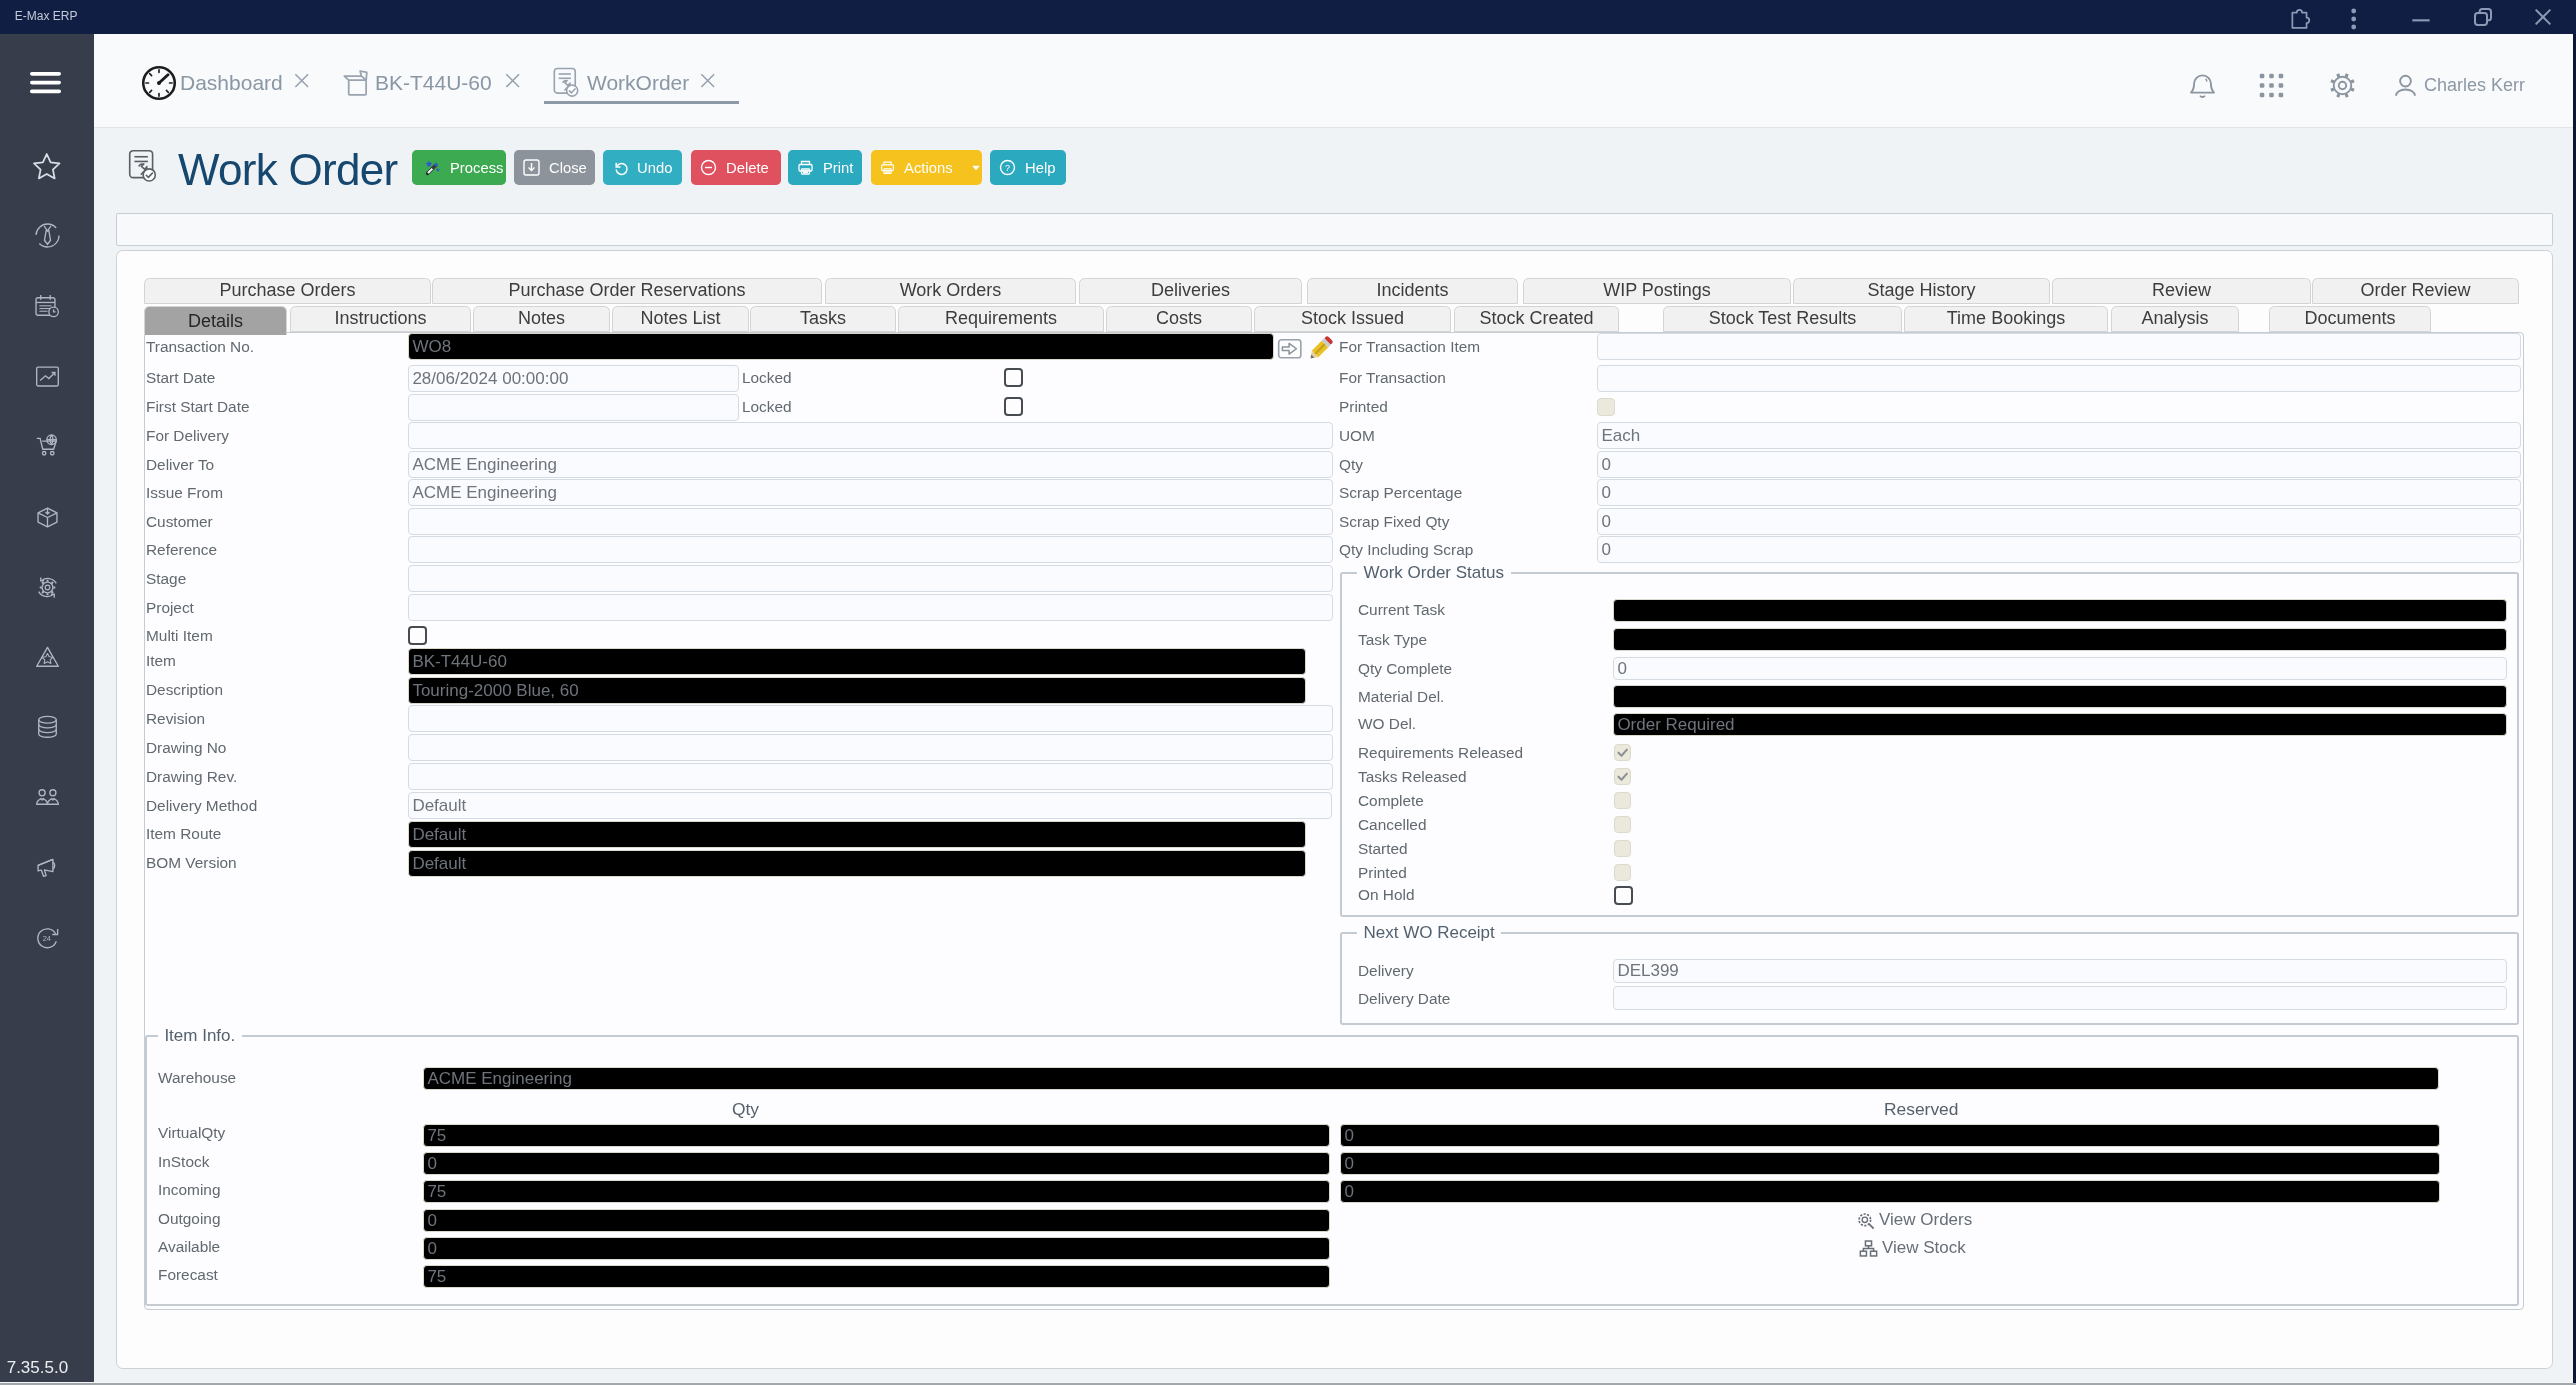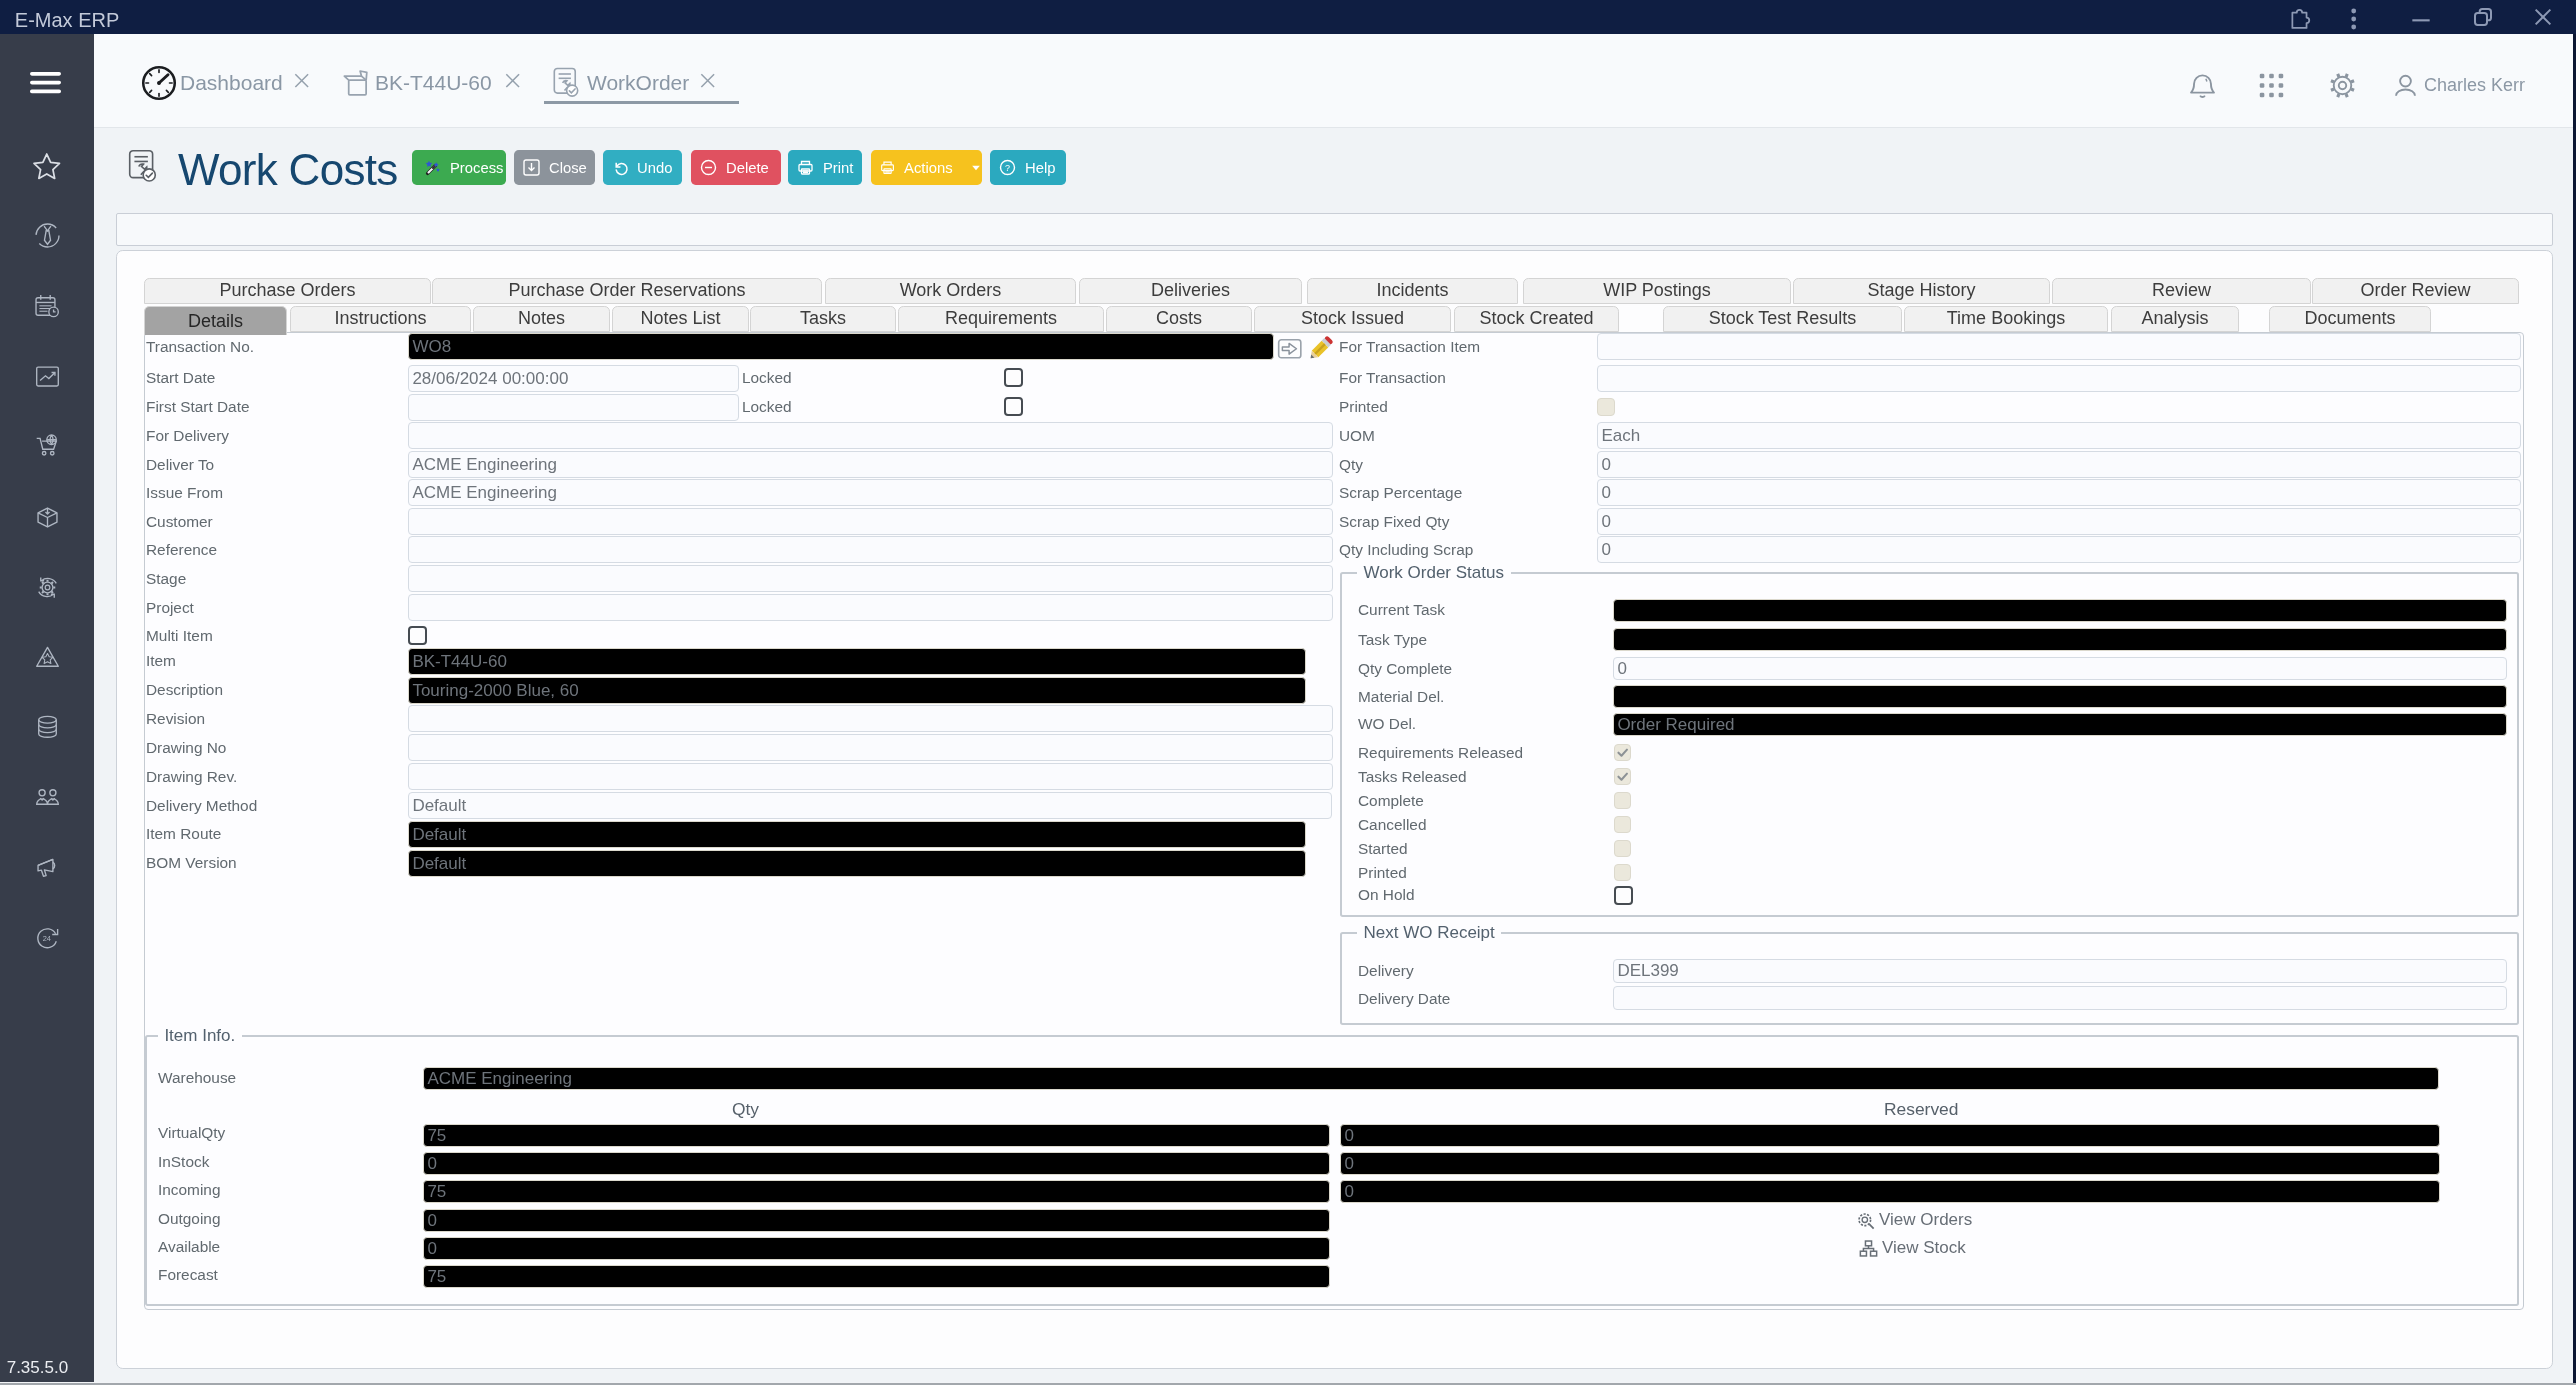--- a/index.html
+++ b/index.html
@@ -12,21 +12,21 @@
 .cbd{position:absolute;background:#ebe8dc;border:1.3px solid #dcd9cd;border-radius:4px;display:flex;align-items:center;justify-content:center}
 .tab1{position:absolute;top:278px;height:25.5px;background:#f1f1f1;border:1.3px solid #d4d4d4;border-radius:5.4px 5.4px 0 0;display:flex;align-items:center;justify-content:center;font-size:18px;color:#3d3d3d}
 .tab2{position:absolute;top:306px;height:25.5px;background:#f1f1f1;border:1.3px solid #d4d4d4;border-radius:5.4px 5.4px 0 0;display:flex;align-items:center;justify-content:center;font-size:18px;color:#3d3d3d}
 .btn{position:absolute;top:150px;height:35px;border-radius:4.7px;display:flex;align-items:center;color:#fff;font-size:14.8px}
 .legend{font-size:17px;color:#53616e;padding:0 6.7px;margin-left:14.8px}
 fieldset{position:absolute;border:2.7px double #c5cbd2;border-radius:2.7px}
 .lnk{position:absolute;font-size:17px;color:#676e76;display:flex;align-items:center;gap:4px;white-space:nowrap}
 </style></head><body>
 
 <div class="abs" style="left:0;top:0;width:2576px;height:34px;background:#0f1e42"></div>
-<div class="abs" style="left:14.8px;top:8.7px;font-size:20px;color:#c3cad9">E-Max ERP</div>
+<div class="abs" style="left:14.8px;top:8.7px;font-size:12px;color:#c3cad9">E-Max ERP</div>
 <div class="abs" style="left:2288px;top:5.4px"><svg width="24" height="24" viewBox="0 0 44 44" fill="none">
       <path d="M8 14 h8 a5 5 0 1 1 10 0 h8 v9 a5 5 0 1 1 0 10 v9 h-26 z" stroke="#8d99b4" stroke-width="3.2" fill="none" stroke-linejoin="round"></path>
     </svg></div>
 <div class="abs" style="left:2349px;top:6.7px"><svg width="9.4" height="24" viewBox="0 0 14 36" fill="none">
       <circle cx="7" cy="6" r="3.6" fill="#8d99b4"></circle>
       <circle cx="7" cy="18" r="3.6" fill="#8d99b4"></circle>
       <circle cx="7" cy="30" r="3.6" fill="#8d99b4"></circle>
     </svg></div>
 <div class="abs" style="left:2411px;top:13.4px"><svg width="20" height="6.7" viewBox="0 0 30 10" fill="none">
       <line x1="2" y1="5" x2="28" y2="5" stroke="#8d99b4" stroke-width="3.2"></line>
@@ -231,21 +231,21 @@
 <div class="abs" style="left:125px;top:148px"><svg width="35" height="35" viewBox="0 0 48 52" fill="none">
       <g stroke="#5a5f65" stroke-width="2.4">
 <rect x="5" y="4" width="34" height="40" rx="5"></rect>
 <line x1="12" y1="13" x2="32" y2="13"></line>
         <line x1="12" y1="20" x2="32" y2="20"></line>
 <path d="M18.5 27.5 a6 6 0 0 1 7 -3.5 l-3 3.5 l4.5 4 l3.3 -3.3 a6 6 0 0 1 -4.3 6.6 l-4.5 5"></path>
 <circle cx="34" cy="40" r="9" fill="#ffffff"></circle>
 <path d="M29.5 40.5 l3.2 3.2 l6 -6.4" fill="none" stroke-linecap="round"></path>
 </g>
     </svg></div>
-<div class="abs" style="left:178px;top:145px;font-size:44px;letter-spacing:-0.7px;color:#16476f">Work Costs</div>
+<div class="abs" style="left:178px;top:145px;font-size:44px;letter-spacing:-0.7px;color:#16476f">Work Order</div>
 <div class="btn" style="left:412px;width:94px;background:#3caa50;padding-left:12px;gap:8px">
     <svg width="18" height="18" viewBox="0 0 40 40" fill="none">
       <line x1="8" y1="32" x2="25" y2="15" stroke="#1c1c1c" stroke-width="7.5" stroke-linecap="round"></line>
 <line x1="10" y1="30" x2="24" y2="16" stroke="#f2f2f5" stroke-width="4.6" stroke-linecap="round"></line>
 <line x1="20" y1="20" x2="24" y2="16" stroke="#2a2a2e" stroke-width="4.6" stroke-linecap="round"></line>
 <path d="M11 4 l2.2 4.6 l5 .5 l-3.7 3.4 l1 5 l-4.5 -2.5 l-4.4 2.5 l1 -5 l-3.8 -3.4 l5.1 -.5 z" fill="#2f55d4"></path>
 <path d="M27 7 l1.7 3.5 l3.8 .4 l-2.8 2.6 l.7 3.7 l-3.4 -1.9 l-3.3 1.9 l.7 -3.7 l-2.9 -2.6 l3.9 -.4 z" fill="#2f55d4"></path>
 <path d="M31 20 l1.3 2.7 l3 .3 l-2.2 2 l.5 2.9 l-2.6 -1.4 l-2.6 1.4 l.5 -2.9 l-2.2 -2 l3 -.3 z" fill="#2f55d4"></path>
     </svg>
     <span>Process</span>

